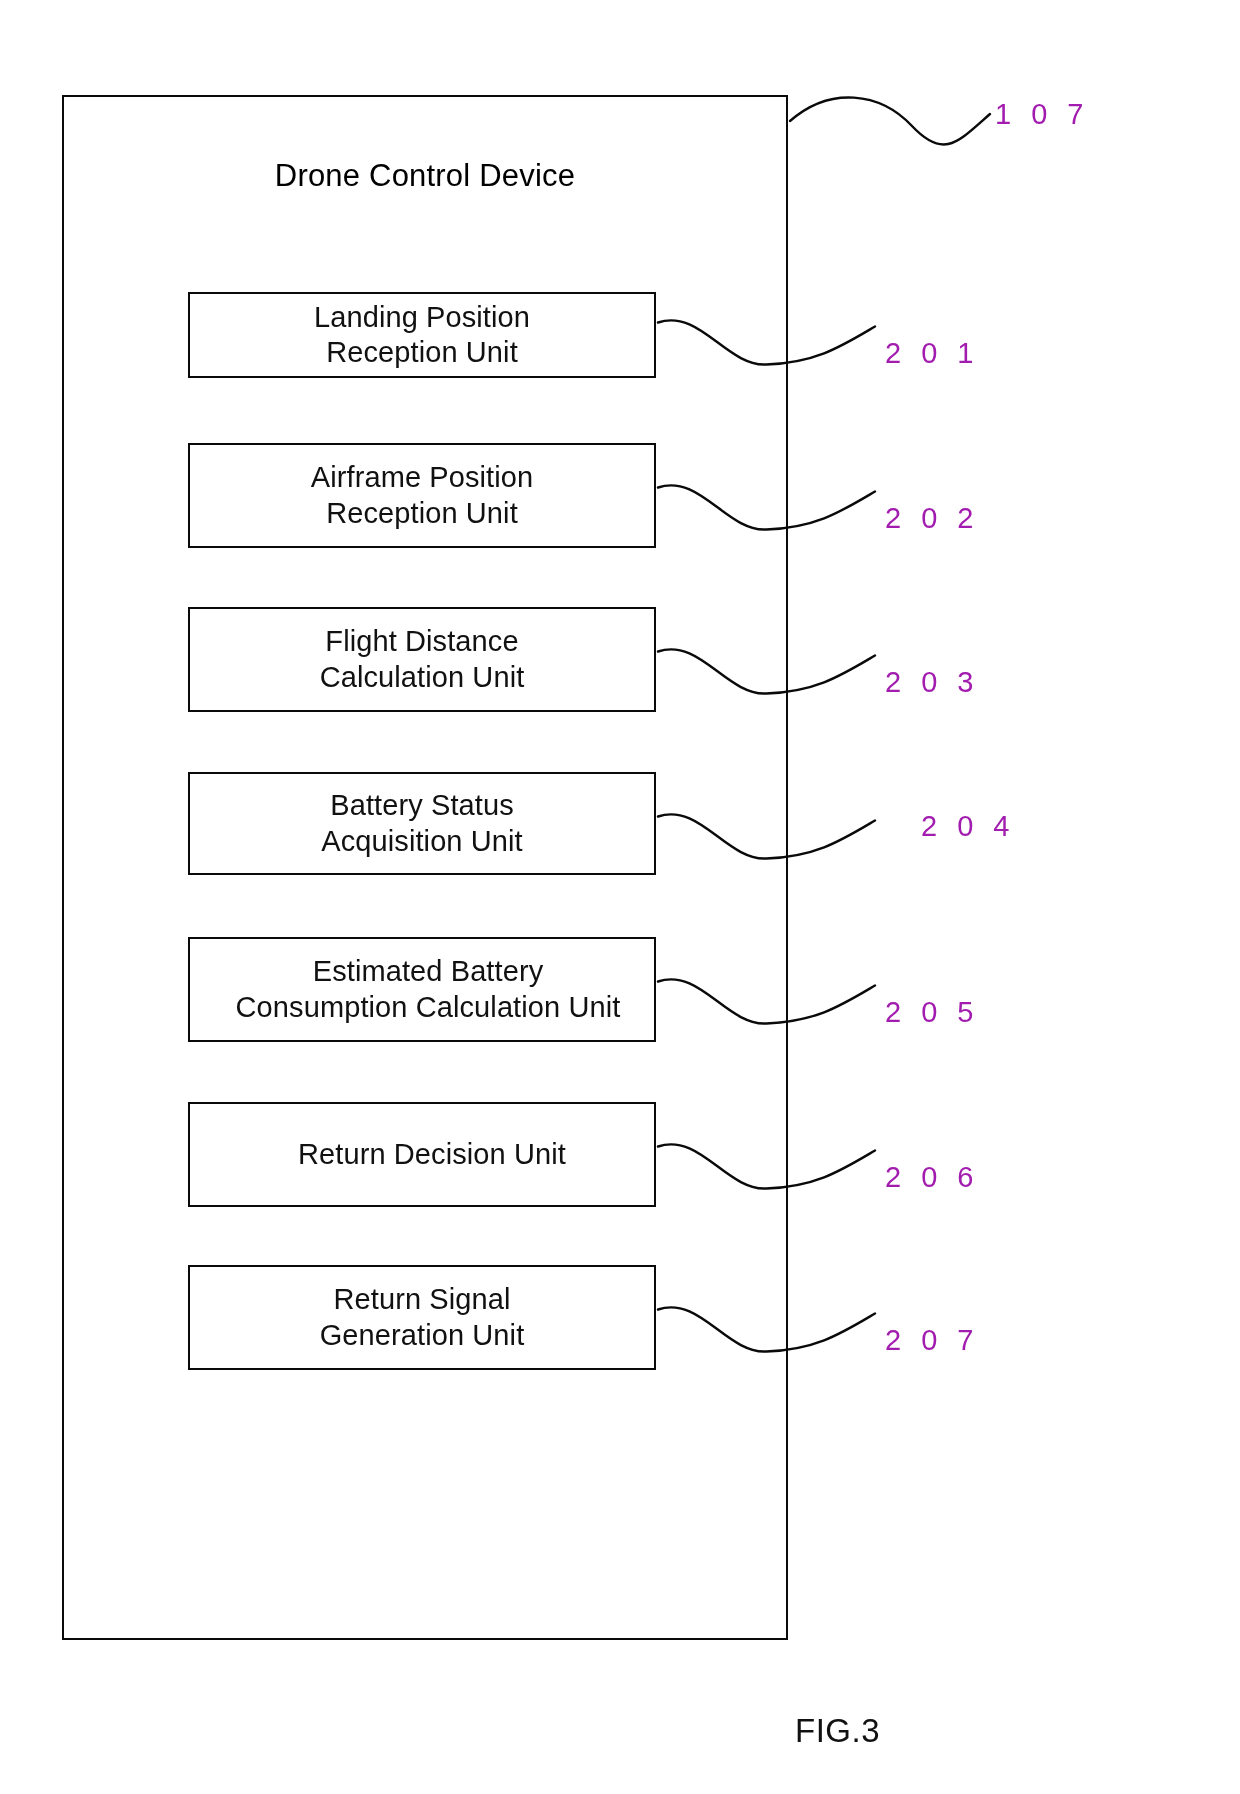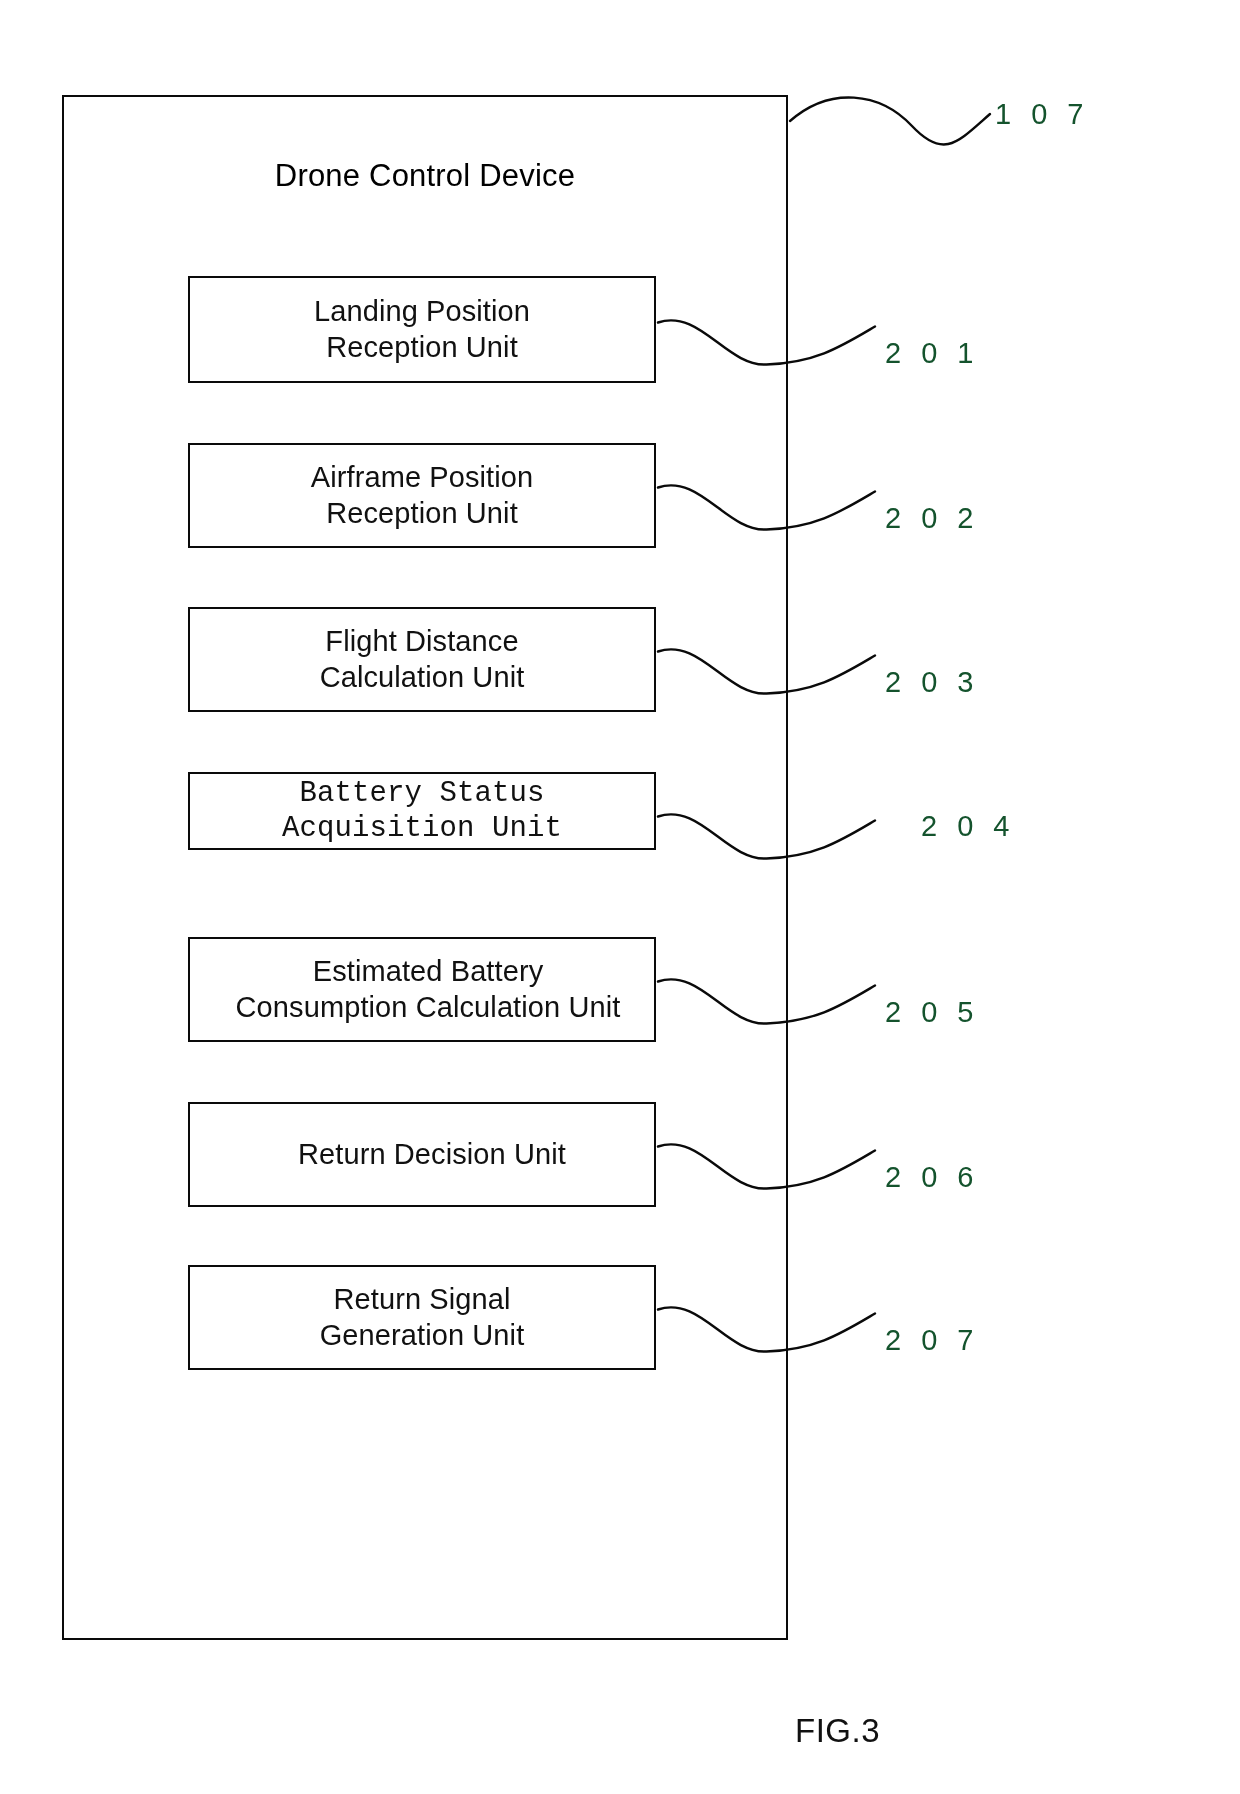--- a/index.html
+++ b/index.html
@@ -73,21 +73,21 @@
     width: 492px;
     margin-left: 0;
     padding-left: 12px;
   }
 
   
   .ref-num {
     position: absolute;
     font-size: 29px;
     letter-spacing: 6px;
-    color: #14532d;
+    color: #a21caf;
     white-space: nowrap;
   }
 
   
   #leaders {
     position: absolute;
     left: 0;
     top: 0;
     width: 1240px;
     height: 1794px;
@@ -115,33 +115,33 @@
 </head>
 <body>
 
 <div id="figure-root">
 
   <div class="outer-frame"></div>
 
   <div class="device-title">Drone Control Device</div>
 
   <div id="unit-container">
-      <div class="unit-box" style="top: 276px; height: 107px;">
+      <div class="unit-box" style="top: 292px; height: 86px;">
         <div class="unit-label">Landing Position
 Reception Unit</div>
       </div>
       <div class="unit-box" style="top: 443px; height: 105px;">
         <div class="unit-label">Airframe Position
 Reception Unit</div>
       </div>
       <div class="unit-box" style="top: 607px; height: 105px;">
         <div class="unit-label">Flight Distance
 Calculation Unit</div>
       </div>
-      <div class="unit-box" style="top: 772px; height: 78px; font-family: Liberation Mono, monospace;">
+      <div class="unit-box" style="top: 772px; height: 103px;">
         <div class="unit-label">Battery Status
 Acquisition Unit</div>
       </div>
       <div class="unit-box" style="top: 937px; height: 105px;">
         <div class="unit-label wide">Estimated Battery
 Consumption Calculation Unit</div>
       </div>
       <div class="unit-box" style="top: 1102px; height: 105px; padding-left: 20px;">
         <div class="unit-label">Return Decision Unit</div>
       </div>

